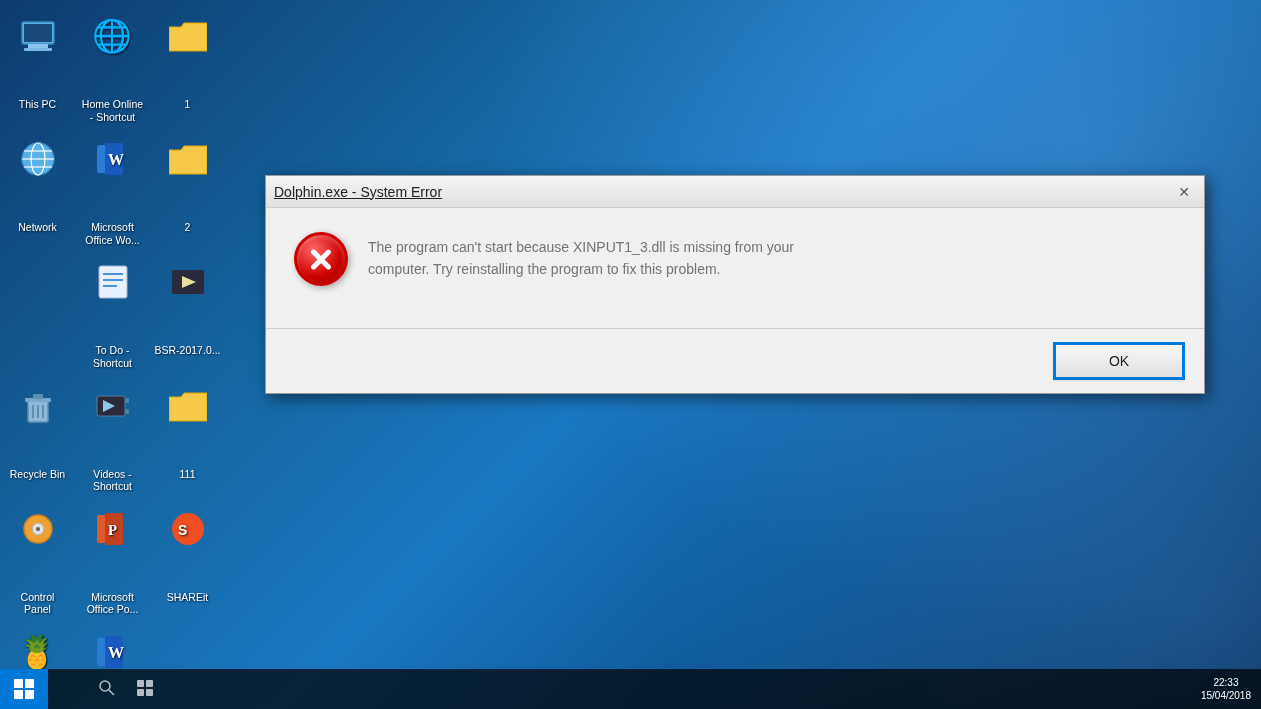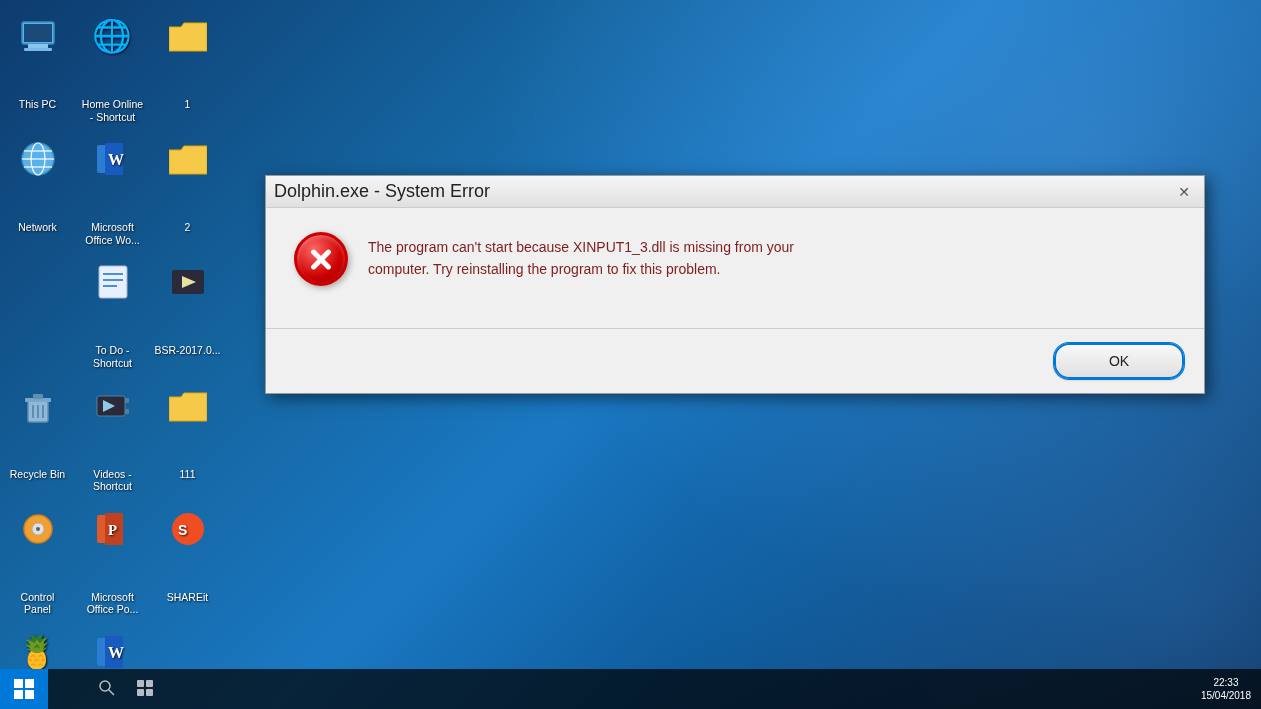--- a/index.html
+++ b/index.html
@@ -169,24 +169,25 @@
       height: 32px;
       background: linear-gradient(to bottom, #f5f5f5, #e0e0e0);
       border-bottom: 1px solid #ccc;
       display: flex;
       align-items: center;
       padding: 0 8px;
       user-select: none;
     }
 
     .dialog-title-text {
-      font-size: 18px;
+      font-size: 14px;
       color: #222;
       flex: 1;
       font-weight: normal;
+      text-decoration: underline;
     }
 
     .dialog-close-btn {
       width: 24px;
       height: 24px;
       background: none;
       border: 1px solid transparent;
       cursor: pointer;
       display: flex;
       align-items: center;
@@ -238,21 +239,21 @@
       transform: rotate(45deg);
     }
 
     .error-icon::after {
       transform: rotate(-45deg);
     }
 
     .dialog-message {
       flex: 1;
       font-size: 14px;
-      color: #7f1d1d;
+      color: #737373;
       line-height: 1.6;
       padding-top: 4px;
     }
 
     .dialog-separator {
       height: 1px;
       background: #ccc;
       margin: 0 0 0 0;
     }
 
@@ -261,21 +262,21 @@
       display: flex;
       justify-content: flex-end;
       background: #f0f0f0;
     }
 
     .dialog-ok-btn {
       width: 130px;
       height: 36px;
       background: linear-gradient(to bottom, #f8f8f8, #e0e0e0);
       border: 1px solid #aaa;
-      border-radius: 15px;
+      border-radius: 0;
       cursor: pointer;
       font-size: 14px;
       color: #222;
       box-shadow: 0 1px 3px rgba(0,0,0,0.2);
       position: relative;
       text-align: center;
     }
 
     .dialog-ok-btn.focused {
       border: 2px solid #0078d7;

